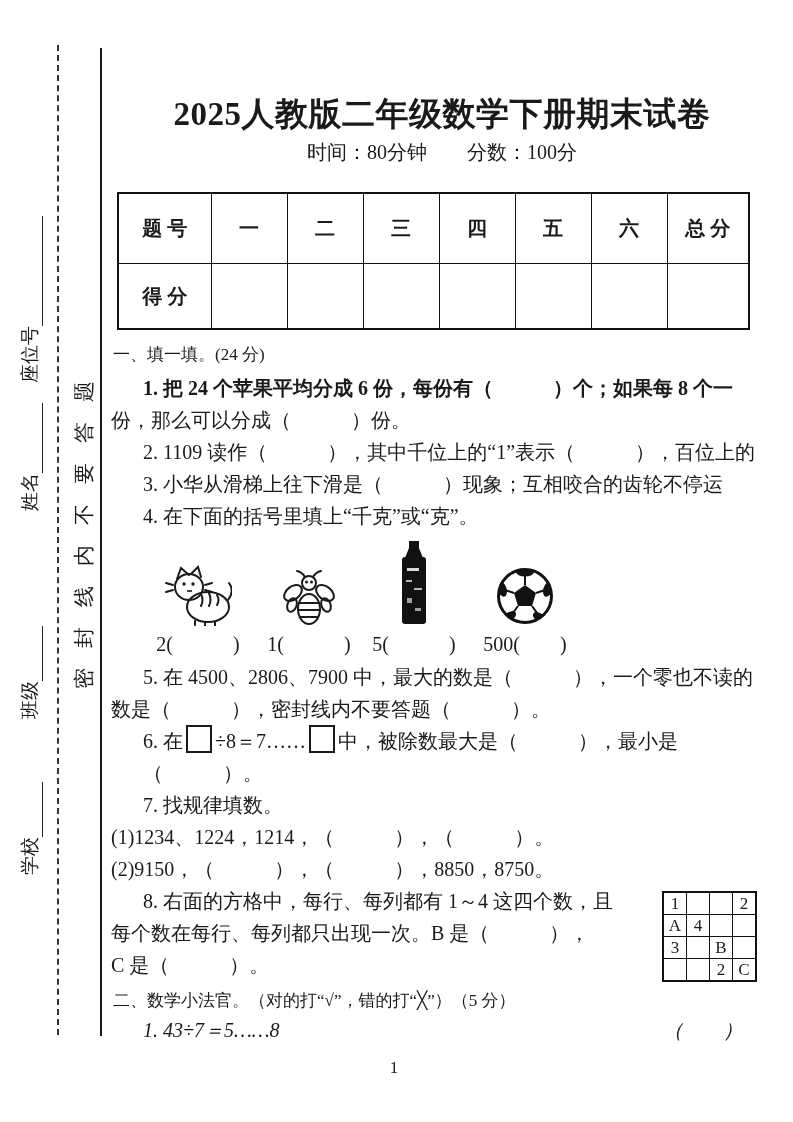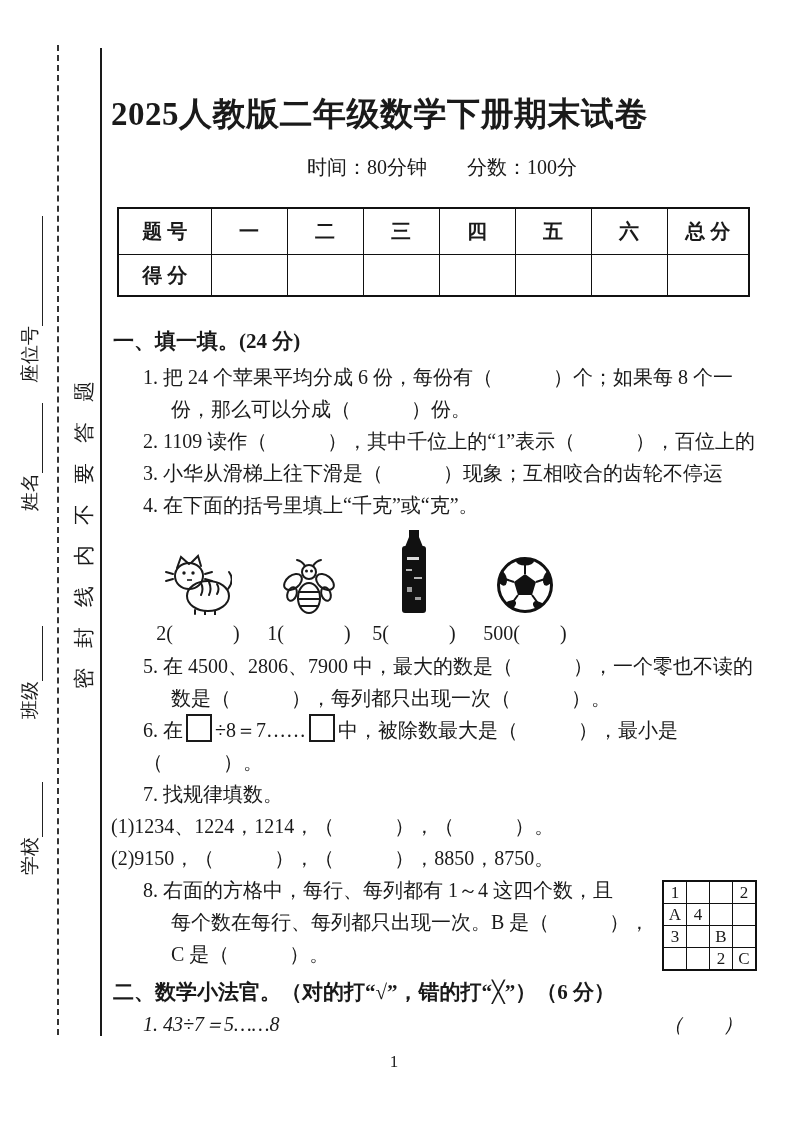--- a/index.html
+++ b/index.html
@@ -22,33 +22,33 @@
   .dash-line{position:absolute;left:57px;top:45px;height:990px;width:0;border-left:2px dashed #333;}
   .solid-line{position:absolute;left:100px;top:48px;height:988px;width:0;border-left:2.5px solid #1a1a1a;}
   .seal-text{
     position:absolute;left:-216px;top:511px;width:600px;
     transform:rotate(-90deg);transform-origin:center;
     text-align:center;font-size:21px;letter-spacing:20px;white-space:nowrap;
   }
 
   
   .main{position:absolute;left:111px;top:0;width:662px;}
-  .title{margin:92px 0 0;font-size:33px;font-weight:bold;letter-spacing:0.5px;}
-  .meta{margin-top:17px;text-align:center;font-size:20px;}
+  .title{margin:92px 0 0;text-align:center;font-size:33px;font-weight:bold;letter-spacing:0.5px;}
+  .meta{margin-top:2px;text-align:center;font-size:20px;}
 
   table.score{margin:26px 0 0 6px;border-collapse:collapse;border:2.5px solid #111;}
-  table.score th,table.score td{border:1.8px solid #111;text-align:center;font-size:20px;font-weight:bold;padding:4px;}
+  table.score th,table.score td{border:1.8px solid #111;text-align:center;font-size:20px;font-weight:bold;padding:16px;}
   table.score tr.hd th{height:37px;}
   table.score tr.sc td{height:32px;}
 
-  .sec-head{font-weight:bold;font-size:21px;margin:30px 0 0 2px;}
+  .sec-head{font-weight:normal;font-size:17px;margin:13px 0 0 2px;}
   .sec-head.two{margin-top:8px;}
   .qline{font-size:20px;line-height:32px;}
-  .ml1{margin-left:32px;} .ml2{margin-left:60px;} .ml3{}
-  .mt6{margin-top:6px;}
+  .ml1{margin-left:32px;} .ml2{} .ml3{}
+  .mt6{margin-top:6px;font-weight:bold;}
 
   .kg-row{display:flex;align-items:flex-end;margin:4px 0 2px 30px;}
   .kg-item{display:flex;flex-direction:column;}
   .ki1{width:114px;} .ki2{width:108px;} .ki3{width:102px;} .ki4{width:148px;} .ki5{width:120px;}
   .kg-icon{height:90px;display:flex;align-items:flex-end;justify-content:center;padding-bottom:3px;}
   .kg-label{font-size:20px;text-align:center;line-height:30px;}
 
   .blank-box{display:inline-block;width:22px;height:24px;border:2px solid #1a1a1a;vertical-align:-5px;margin:0 3px;}
 
   .q8{position:relative;}
@@ -196,21 +196,21 @@
               <ellipse cx="14" cy="51" rx="8" ry="4.5" transform="rotate(-35 14 51)"></ellipse>
               <ellipse cx="7" cy="23" rx="4.5" ry="8" transform="rotate(-18 7 23)"></ellipse>
             </g>
           </svg>
         </span>
         <span class="kg-label">500(　　)</span>
       </div>
     </div>
 
     <div class="qline ml1">5. 在 4500、2806、7900 中，最大的数是（　　　），一个零也不读的</div>
-    <div class="qline ml2">数是（　　　），每列都只出现一次（　　　）。</div>
+    <div class="qline ml2">数是（　　　），密封线内不要答题（　　　）。</div>
 
     <div class="qline ml1">
       <span>6. 在</span><span class="blank-box"></span><span>÷8＝7……</span><span class="blank-box"></span><span>中，被除数最大是（　　　），最小是（　　　）。</span>
     </div>
 
     <div class="qline ml1">7. 找规律填数。</div>
     <div class="qline ml3">(1)1234、1224，1214，（　　　），（　　　）。</div>
     <div class="qline ml3">(2)9150，（　　　），（　　　），8850，8750。</div>
 
     <div class="q8">
@@ -240,21 +240,21 @@
         <tr>
           <td></td>
           <td></td>
           <td>2</td>
           <td>C</td>
         </tr>
       </tbody>
         </table>
     </div>
 
-    <div class="sec-head two">二、数学小法官。（对的打“√”，错的打“╳”）（6 分）</div>
+    <div class="sec-head two">二、数学小法官。（对的打“√”，错的打“╳”）（5 分）</div>
 
     <div class="s2q">
       <span>1. 43÷7＝5……8</span>
       <span>（　　）</span>
     </div>
 
     <div class="page-num">1</div>
 
   </div>
 </div>

